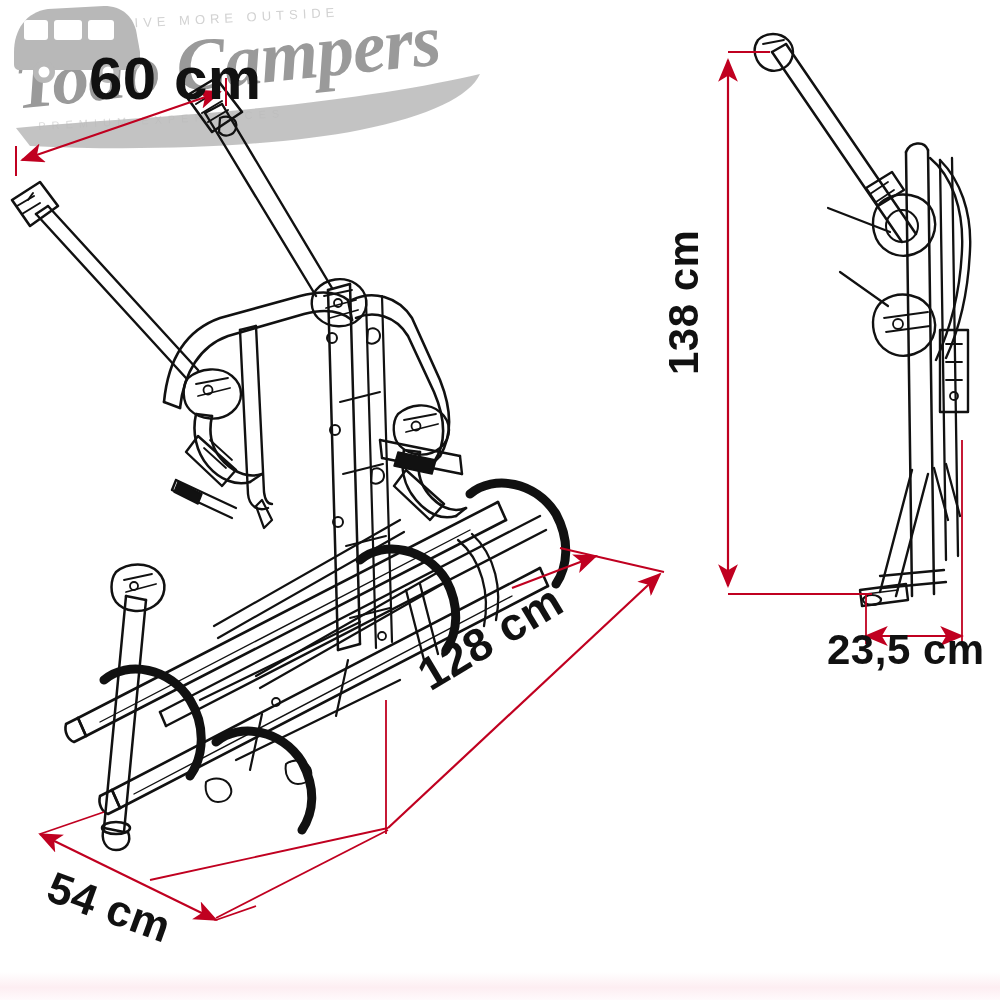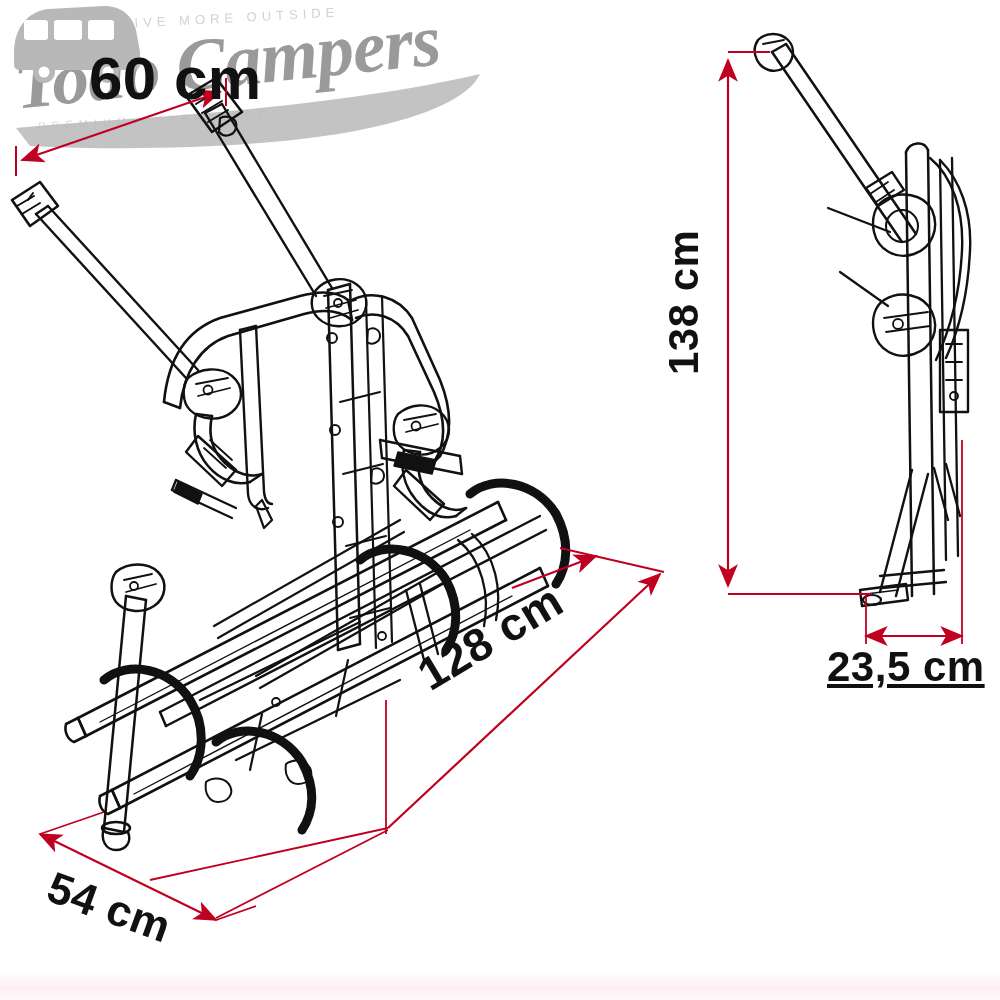--- a/index.html
+++ b/index.html
@@ -25,21 +25,21 @@
     color: #111111;
     font-family: "Liberation Sans", sans-serif;
     font-weight: bold;
     white-space: nowrap;
     letter-spacing: 0.5px;
   }
   #label-60   { left: 48px;  top: 44px;  font-size: 60px; transform: rotate(0deg); margin-left: 41px; }
   #label-128  { left: 408px; top: 655px; font-size: 46px; transform: rotate(-31deg); transform-origin: left top; }
   #label-54   { left: 58px;  top: 862px; font-size: 44px; transform: rotate(20deg); transform-origin: left top; }
   #label-138  { left: 660px; top: 375px; font-size: 42px; transform: rotate(-90deg); transform-origin: left top; }
-  #label-235  { left: 827px; top: 643px; font-size: 42px; text-decoration: underline; }
+  #label-235  { left: 827px; top: 626px; font-size: 42px; }
 
   .wm-text {
     position: absolute;
     font-family: "Liberation Sans", sans-serif;
     color: #c9c9c9;
     white-space: nowrap;
     pointer-events: none;
   }
   #wm-tagline-top {
     left: 122px; top: 16px;

